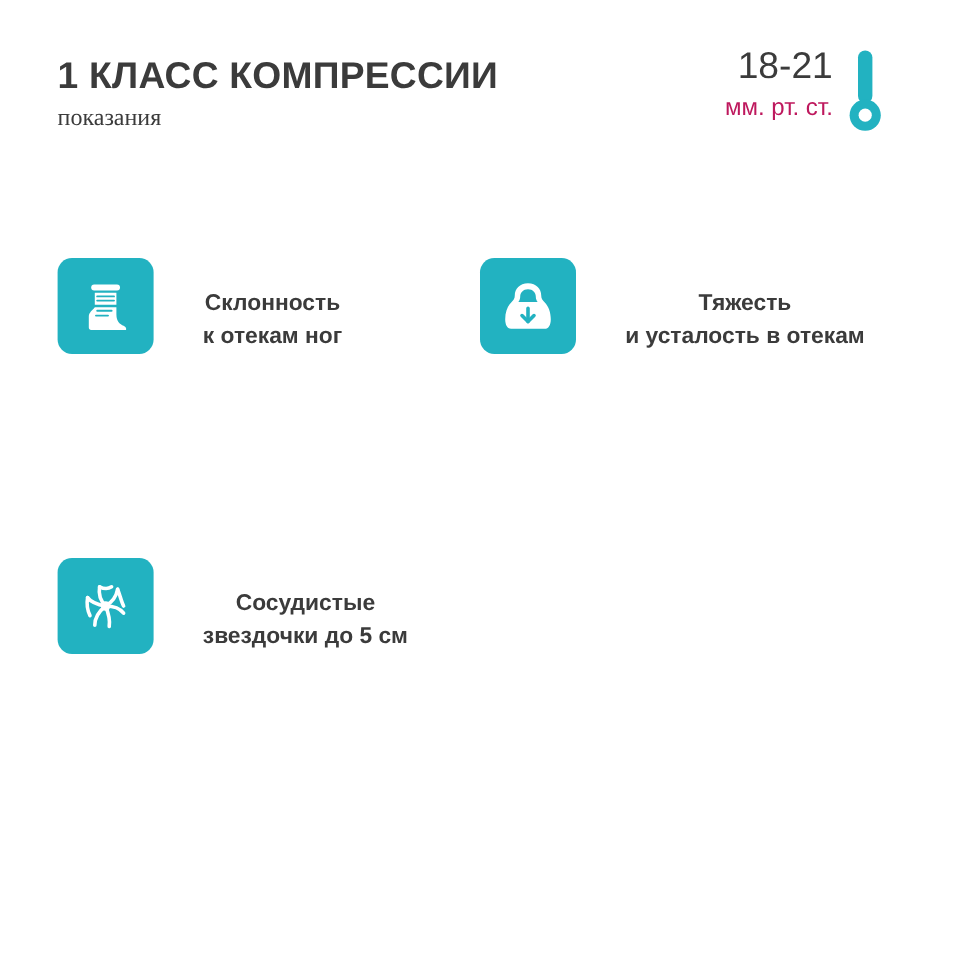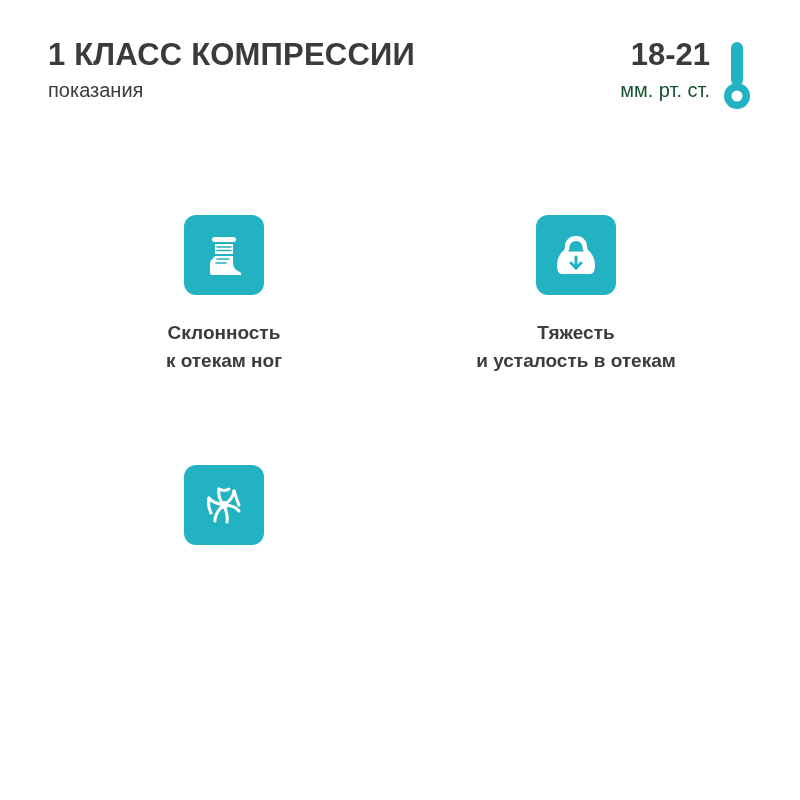--- a/index.html
+++ b/index.html
@@ -19,84 +19,86 @@
     width: 800px;
     height: 800px;
     box-sizing: border-box;
   }
 
   
   .header {
     position: absolute;
     top: 38px;
     left: 48px;
-    right: 48px;
-    display: flex;
-    align-items: flex-start;
+    right: 64px;
+    display: flex;
+    align-items: center;
     justify-content: space-between;
   }
   .header-left {
     display: flex;
     flex-direction: column;
   }
   .header-title {
     font-size: 31px;
     font-weight: bold;
     letter-spacing: 0.2px;
     color: #3b3b3b;
     line-height: 1.1;
     text-transform: uppercase;
   }
   .header-subtitle {
     margin-top: 7px;
     font-size: 20px;
     font-weight: normal;
     color: #3b3b3b;
     line-height: 1.1;
+    font-family: Liberation Serif, serif;
   }
   .header-right {
     display: flex;
     align-items: flex-start;
     gap: 12px;
   }
   .pressure-block {
     display: flex;
     flex-direction: column;
     align-items: flex-end;
   }
   .pressure-value {
     font-size: 31px;
-    font-weight: bold;
+    font-weight: normal;
     color: #3b3b3b;
     line-height: 1.1;
   }
   .pressure-units {
     margin-top: 7px;
     font-size: 20px;
-    color: #14532d;
+    color: #be185d;
     line-height: 1.1;
   }
   .thermo-icon {
     margin-top: 2px;
   }
 
   
   .grid {
     position: absolute;
     top: 215px;
     left: 48px;
     width: 704px;
     display: grid;
     grid-template-columns: 1fr 1fr;
     grid-template-rows: 250px 250px;
   }
   .cell {
     display: flex;
-    flex-direction: column;
-    align-items: center;
+    flex-direction: row;
+    align-items: flex-start;
+    gap: 41px;
   }
   .icon-tile {
     width: 80px;
     height: 80px;
     border-radius: 12px;
     background: #22b2c1;
     display: flex;
     align-items: center;
     justify-content: center;
   }
@@ -183,16 +185,18 @@
             <path d="M26 26 C28 31 30 37 29 43"></path>
             <path d="M26 26 C21 30 17 36 17 42"></path>
             <path d="M26 26 C20 25 14 23 11 19"></path>
             <path d="M21 10 C25 12 28 12 31 10"></path>
             <path d="M36 12 C38 17 39 22 41 26"></path>
             <path d="M11 19 C10 25 11 30 13 34"></path>
           </g>
           <circle cx="26" cy="26" r="4" fill="#ffffff"></circle>
         </svg>
       </div>
+      <div class="cell-label">Сосудистые
+звездочки до 5 см</div>
     </div>
 
   </div>
 </div>
 
 </body></html>

